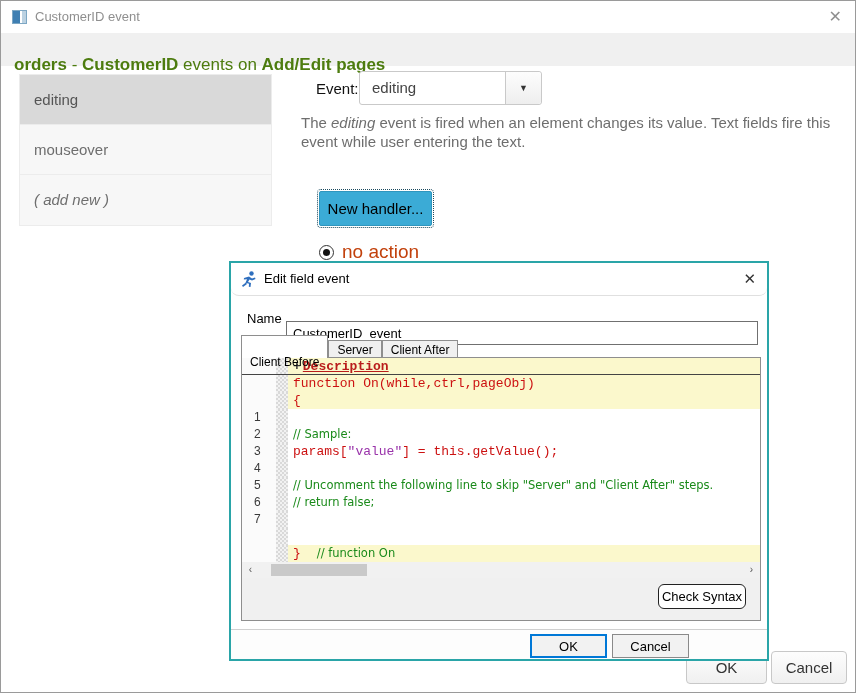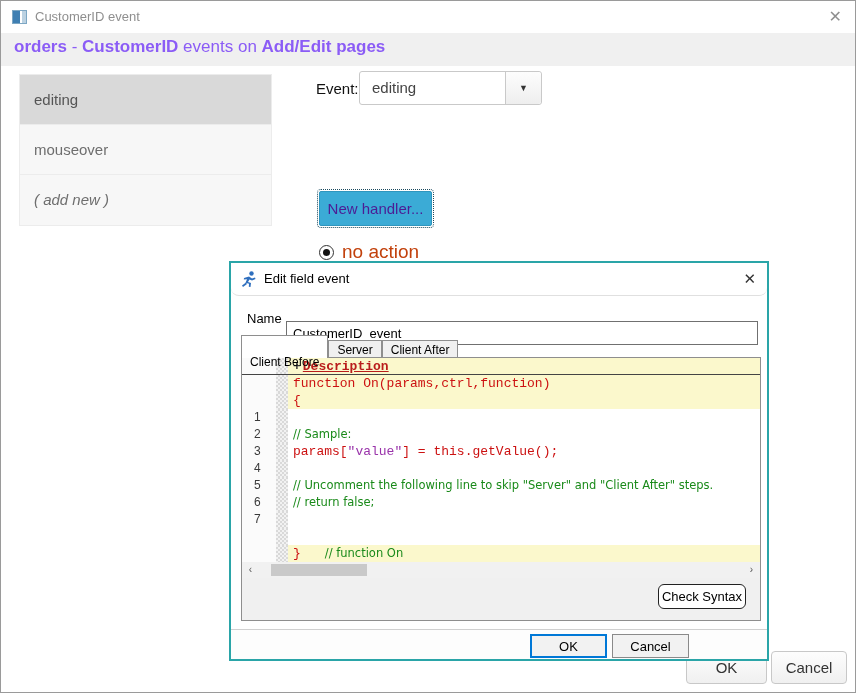--- a/index.html
+++ b/index.html
@@ -13,42 +13,42 @@
   
   .titlebar { position:absolute; left:0; top:0; width:100%; height:32px; background:#fff; }
   .app-icon { position:absolute; left:11px; top:9px; width:15px; height:14px; border:1px solid #7da7c4; background:#fff; }
   .app-icon .half-l { position:absolute; left:0; top:0; width:7px; height:12px; background:#3f7fb2; }
   .app-icon .half-r { position:absolute; right:0; top:0; width:4px; height:12px; background:#bcd2e2; }
   .titlebar .title { position:absolute; left:34px; top:8px; font-size:13px; color:#8f8f8f; }
   .close-x { position:absolute; right:13px; top:6px; font-size:16px; color:#8f8f8f; cursor:default; line-height:20px; }
 
   
   .headerband { position:absolute; left:0; top:32px; width:100%; height:33px; background:#f0f0f0; }
-  .headerband h1 { position:absolute; left:13px; top:4px; font-size:17px; font-weight:normal; color:#8b5cf6; }
+  .headerband h1 { position:absolute; left:13px; top:22px; font-size:17px; font-weight:normal; color:#4d7c0f; }
   .headerband h1 b { font-weight:bold; }
 
   
   .event-list { position:absolute; left:18px; top:73px; width:253px; background:#f7f7f7; border:1px solid #ececec; }
   .event-item { height:50px; line-height:50px; padding-left:14px; font-size:15px; color:#6e6e6e; border-bottom:1px solid #ececec; background:#f7f7f7; }
   .event-item:last-child { border-bottom:none; }
   .event-item.selected { background:#d9d9d9; color:#555; }
   .event-item.italic { font-style:italic; }
 
   
   .event-label { position:absolute; left:315px; top:79px; font-size:15px; color:#111; }
   .combo { position:absolute; left:358px; top:70px; width:183px; height:34px; background:#fff; border:1px solid #c9c9c9; border-radius:3px; display:flex; }
   .combo .combo-value { flex:1; line-height:32px; padding-left:12px; font-size:15px; color:#444; }
   .combo .combo-arrow { width:36px; border-left:1px solid #c9c9c9; background:linear-gradient(#fdfdfd,#eeeeee); border-radius:0 3px 3px 0; display:flex; align-items:center; justify-content:center; color:#333; font-size:9px; }
 
   
   .event-desc { position:absolute; left:300px; top:112px; width:535px; font-size:15px; line-height:19px; color:#6e6e6e; }
   .event-desc em { font-style:italic; }
 
   
-  .new-handler { position:absolute; left:318px; top:190px; width:113px; height:35px; background:#3babd6; border:1px solid #2f96be; color:#4c1d95; font-size:15px; font-family:"Liberation Sans",sans-serif; outline:1px dotted #1b4a5e; outline-offset:1px; border-radius:2px; }
+  .new-handler { position:absolute; left:318px; top:190px; width:113px; height:35px; background:#3babd6; border:1px solid #2f96be; color:#000000; font-size:15px; font-family:"Liberation Sans",sans-serif; outline:1px dotted #1b4a5e; outline-offset:1px; border-radius:2px; }
   .radio-row { position:absolute; left:318px; top:240px; display:flex; align-items:center; }
   .radio-outer { width:15px; height:15px; border:1px solid #333; border-radius:50%; display:flex; align-items:center; justify-content:center; background:#fff; }
   .radio-dot { width:7px; height:7px; border-radius:50%; background:#111; }
   .radio-label { margin-left:8px; font-size:19px; color:#c2410c; }
 
   
   .main-btn { position:absolute; height:33px; background:linear-gradient(#fdfdfd,#f0f0f0); border:1px solid #c8c8c8; border-radius:4px; font-size:15px; color:#333; font-family:"Liberation Sans",sans-serif; }
   .main-ok { left:685px; top:650px; width:81px; }
   .main-cancel { left:770px; top:650px; width:76px; }
 
@@ -83,21 +83,21 @@
     background-size:4px 4px; background-position:0 0,2px 2px; background-color:#f2f2f2; }
   .codecell { flex:1; padding-left:5px; line-height:17px; white-space:pre; font-family:"Liberation Mono",monospace; }
   .bg-yellow { background:#fbf8cc; }
   .bg-white { background:#ffffff; }
   .hdr-underline { border-bottom:1px solid #444; }
   .tok-desc { color:#b91c1c; font-weight:bold; text-decoration:underline; font-family:"Liberation Mono",monospace; }
   .tok-plus { color:#333; font-weight:bold; margin-right:2px; font-family:"Liberation Mono",monospace; }
   .tok-red { color:#cc1111; }
   .tok-str { color:#9933aa; }
   .comment { font-family:"DejaVu Sans",sans-serif; font-size:11.5px; color:#1a8a1a; }
-  .footer-comment { margin-left:24px; }
+  .footer-comment { margin-left:16px; }
 
   
   .hscroll { display:flex; height:16px; background:#f1f1f1; align-items:center; }
   .hs-arrow { width:17px; text-align:center; font-size:10px; color:#555; line-height:16px; }
   .hs-track { flex:1; position:relative; height:16px; }
   .hs-thumb { position:absolute; left:12px; top:2px; width:96px; height:12px; background:#c9c9c9; }
 
   
   .check-syntax { position:absolute; right:14px; top:226px; width:88px; height:25px; background:#fff; border:1px solid #222; border-radius:6px; font-size:13px; color:#000; font-family:"Liberation Sans",sans-serif; }
 
@@ -130,20 +130,21 @@
     <div class="event-item">mouseover</div>
     <div class="event-item italic">( add new )</div>
   </div>
 
   <span class="event-label">Event:</span>
   <div class="combo">
     <div class="combo-value">editing</div>
     <div class="combo-arrow">▼</div>
   </div>
 
+  <p class="event-desc"><span>The </span><em>editing</em><span> event is fired when an element changes its value. Text fields fire this event while user entering the text.</span></p>
 
   <button class="new-handler">New handler...</button>
 
   <div class="radio-row">
     <span class="radio-outer">
         <span class="radio-dot"></span>
       </span>
     <span class="radio-label">no action</span>
   </div>
 
@@ -179,21 +180,21 @@
       <div class="editor">
 
         <div class="ed-row hdr-underline">
           <div class="gutter"></div>
           <div class="stipple"></div>
           <div class="codecell bg-yellow"><span class="tok-plus">+</span><span class="tok-desc">Description</span></div>
         </div>
         <div class="ed-row">
           <div class="gutter"></div>
           <div class="stipple"></div>
-          <div class="codecell bg-yellow tok-red">function On(params,ctrl,function)</div>
+          <div class="codecell bg-yellow tok-red">function On(while,ctrl,pageObj)</div>
         </div>
         <div class="ed-row">
           <div class="gutter"></div>
           <div class="stipple"></div>
           <div class="codecell bg-yellow tok-red">{</div>
         </div>
 
         <div class="ed-row">
           <div class="gutter">1</div>
           <div class="stipple"></div>

